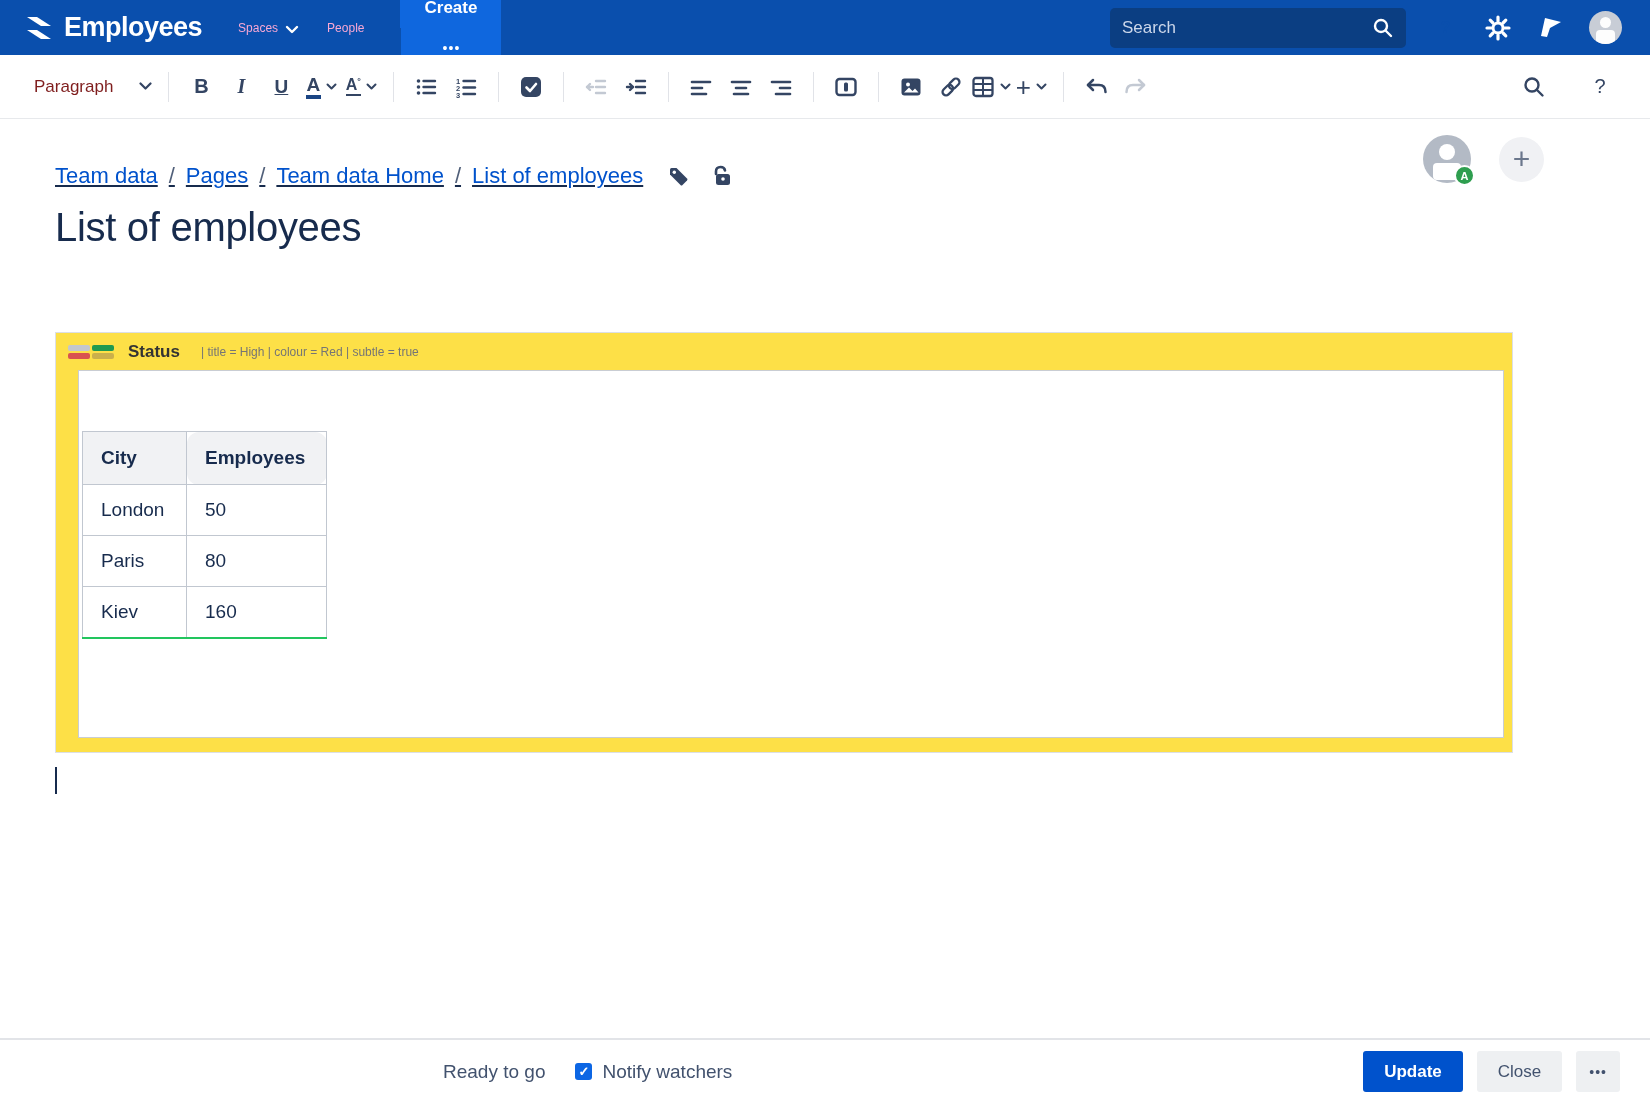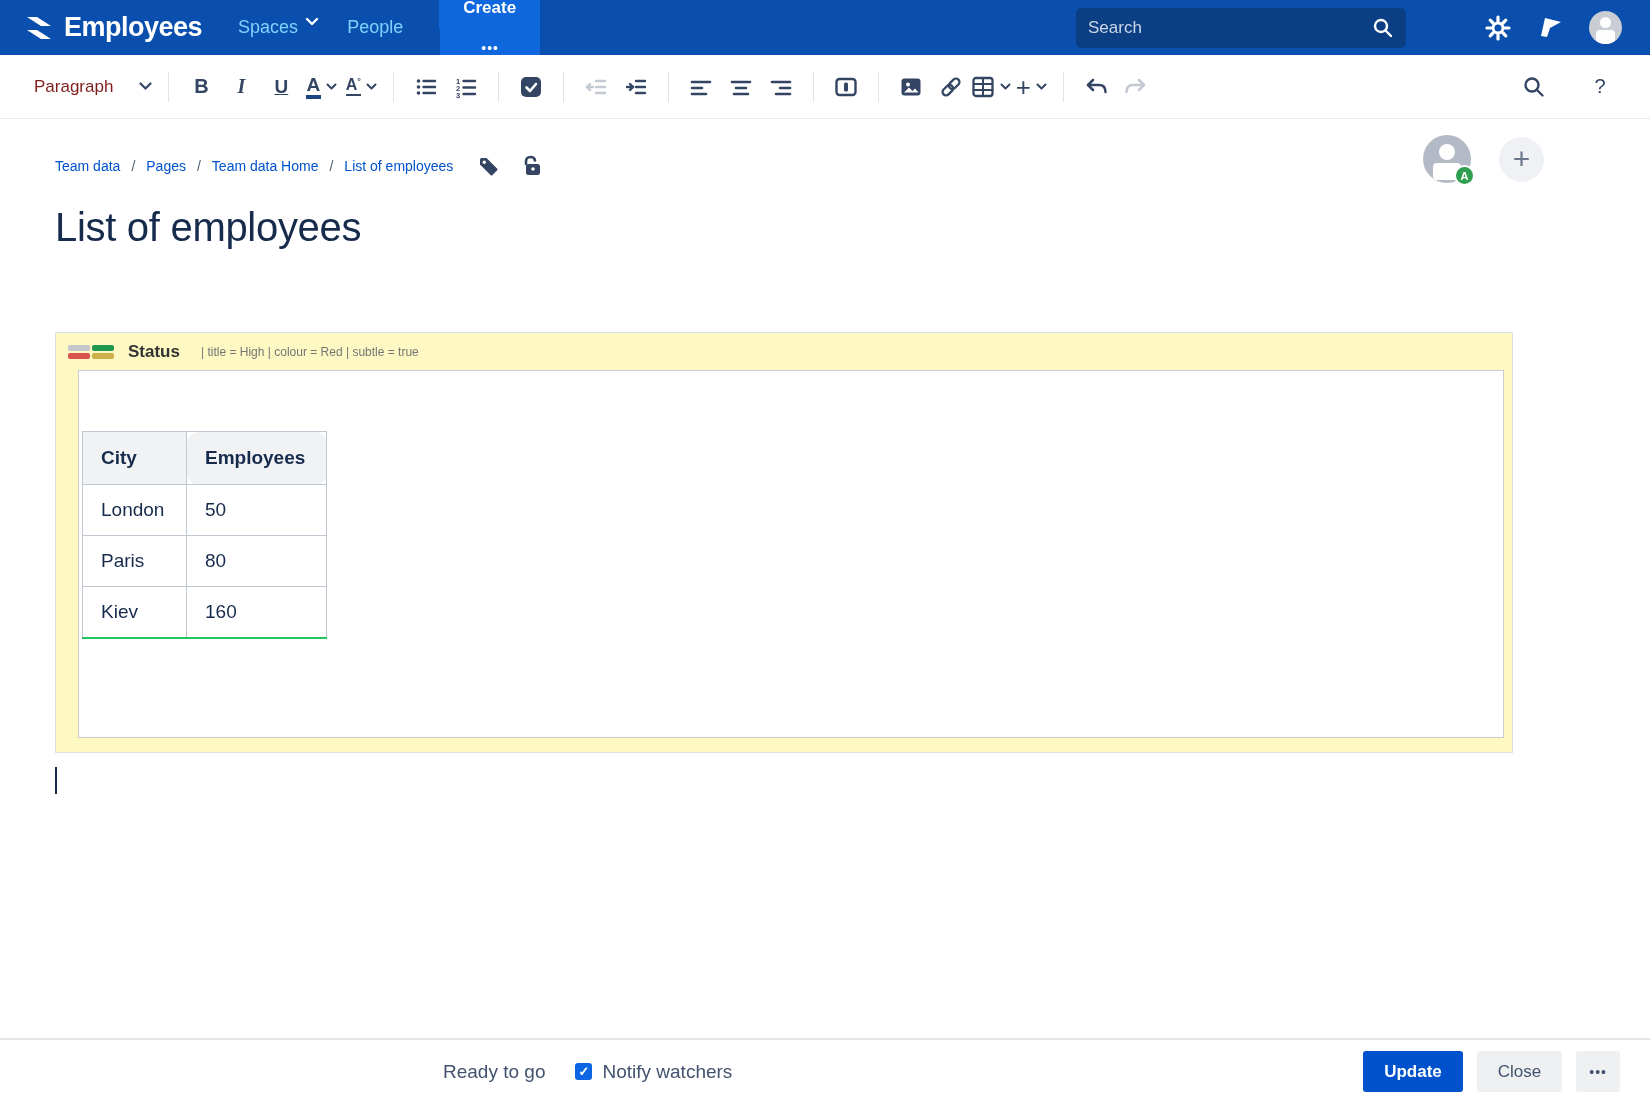--- a/index.html
+++ b/index.html
@@ -6,29 +6,29 @@
   html,body { width:1650px; height:1103px; }
   body { font-family:"Liberation Sans", sans-serif; background:#fff; color:#172b4d; overflow:hidden; }
   .app { position:relative; width:1650px; height:1103px; background:#fff; }
 
   
   .nav { position:absolute; top:0; left:0; width:100%; height:55px; background:#0a4fad;
          display:flex; align-items:center; justify-content:space-between; padding:0 28px 0 24px; }
   .nav-left { display:flex; align-items:center; }
   .brand { display:flex; align-items:center; gap:10px; cursor:pointer; }
   .brand-text { color:#fff; font-size:27px; font-weight:700; letter-spacing:-0.5px; }
-  .nav-item { color:#7dd3fc; font-size:18px; display:flex; align-items:flex-start; gap:7px; padding:0 14px; cursor:pointer; }
+  .nav-item { color:#f9a8d4; font-size:12px; display:flex; align-items:flex-end; gap:7px; padding:0 14px; cursor:pointer; }
   .nav-item.spaces { margin-left:22px; }
   .create-group { display:flex; margin-left:22px; border-radius:3px; overflow:hidden;flex-direction:column; }
   .btn-create { background:#0f67de; color:#fff; border:none; font-family:inherit; font-size:17px; font-weight:700;
                 height:40px; padding:0 24px; cursor:pointer; }
   .btn-create-more { background:#0f67de; color:#fff; border:none; border-left:1px solid rgba(4,36,86,0.35);
                      font-size:14px; letter-spacing:1px; height:40px; padding:0 15px; cursor:pointer; }
   .nav-right { display:flex; align-items:center; gap:26px; }
-  .nav-search { display:flex; align-items:center; background:#0b3e82; border-radius:5px; height:40px; width:330px; padding:0 12px; }
+  .nav-search { display:flex; align-items:center; background:#0b3e82; border-radius:5px; height:40px; width:296px; padding:0 12px; }
   .nav-search input { flex:1; background:transparent; border:none; outline:none; color:#fff; font-size:17px; font-family:inherit; }
   .nav-search input::placeholder { color:#ccd7ea; }
   .help-circle { width:27px; height:27px; border-radius:50%; background:#fff; color:#0a4fad;
                  font-weight:700; font-size:16px; display:flex; align-items:center; justify-content:center; cursor:pointer; }
   .nav-avatar { width:33px; height:33px; border-radius:50%; background:#c8cdd6; position:relative; overflow:hidden; cursor:pointer; }
   .nav-avatar .head { position:absolute; top:6px; left:11px; width:11px; height:11px; border-radius:50%; background:#fdfdfd; }
   .nav-avatar .bodyp { position:absolute; top:19px; left:7px; width:19px; height:14px; border-radius:4px; background:#fdfdfd; }
   .icon-btn { background:none; border:none; cursor:pointer; display:flex; align-items:center; justify-content:center; padding:0; }
 
   
@@ -44,38 +44,38 @@
   .glyph-u { font-size:19px; font-weight:700; text-decoration:underline; }
   .glyph-a { font-size:19px; font-weight:700; border-bottom:4px solid #1b4584; padding:0 1px 1px 1px; line-height:1; }
   .glyph-fmt { font-size:16px; font-weight:700; line-height:1; border-bottom:2px solid #344563; padding-bottom:1px; }
   .glyph-fmt sup { font-size:9px; }
   .glyph-plus { font-size:26px; font-weight:400; line-height:1; }
   .tb-right { margin-left:auto; display:flex; align-items:center; gap:26px; }
   .glyph-q { font-size:20px; color:#344563; }
 
   
   .main { position:absolute; top:119px; left:0; width:100%; height:919px; background:#fff; }
-  .breadcrumb { position:absolute; top:36px; left:55px; display:flex; align-items:center; gap:11px; font-size:14px; }
+  .breadcrumb { position:absolute; top:44px; left:55px; display:flex; align-items:center; gap:11px; font-size:22px;text-decoration:underline; }
   .breadcrumb a { color:#0052cc; text-decoration:none; cursor:pointer; }
   .crumb-sep { color:#505f79; }
   .crumb-icons { display:flex; align-items:center; gap:24px; margin-left:14px; }
   .page-title { position:absolute; top:86px; left:55px; font-size:40px; font-weight:400; color:#172b4d; letter-spacing:-0.3px; cursor:text; }
 
   .page-people { position:absolute; top:16px; right:106px; display:flex; align-items:center; gap:28px; }
   .big-avatar { width:48px; height:48px; border-radius:50%; background:#b3bac5; position:relative; cursor:pointer; }
   .big-avatar .head { position:absolute; top:9px; left:16px; width:16px; height:16px; border-radius:50%; background:#fff; }
   .big-avatar .bodyp { position:absolute; top:28px; left:10px; width:28px; height:17px; border-radius:4px; background:#fff; }
   .avatar-badge { position:absolute; right:-4px; bottom:-3px; width:21px; height:21px; border-radius:50%;
                   background:#2e9e4f; border:2px solid #fff; color:#fff; font-size:11px; font-weight:700;
                   display:flex; align-items:center; justify-content:center; }
   .add-person { width:45px; height:45px; border-radius:50%; background:#f0f1f4; border:none; color:#6b778c;
                 font-size:30px; font-weight:300; display:flex; align-items:center; justify-content:center; cursor:pointer; font-family:inherit; }
 
   
-  .macro { position:absolute; top:213px; left:55px; width:1458px; height:421px; background:#fef9c3;
+  .macro { position:absolute; top:213px; left:55px; width:1458px; height:421px; background:#fde047;
            border:1px solid #dcdfe4; cursor:pointer; }
   .macro-header { height:37px; display:flex; align-items:center; padding-left:12px; }
   .macro-icon { display:grid; grid-template-columns:22px 22px; grid-auto-rows:6px; gap:2px; margin-right:14px; }
   .macro-icon span { border-radius:2px; }
   .mi-gray { background:#c3c7cc; }
   .mi-green { background:#1f9950; }
   .mi-red { background:#d9534f; }
   .mi-yellow { background:#cbb04b; }
   .macro-name { font-size:17px; font-weight:700; color:#333; }
   .macro-params { font-size:12px; color:#757575; margin-left:21px; }

